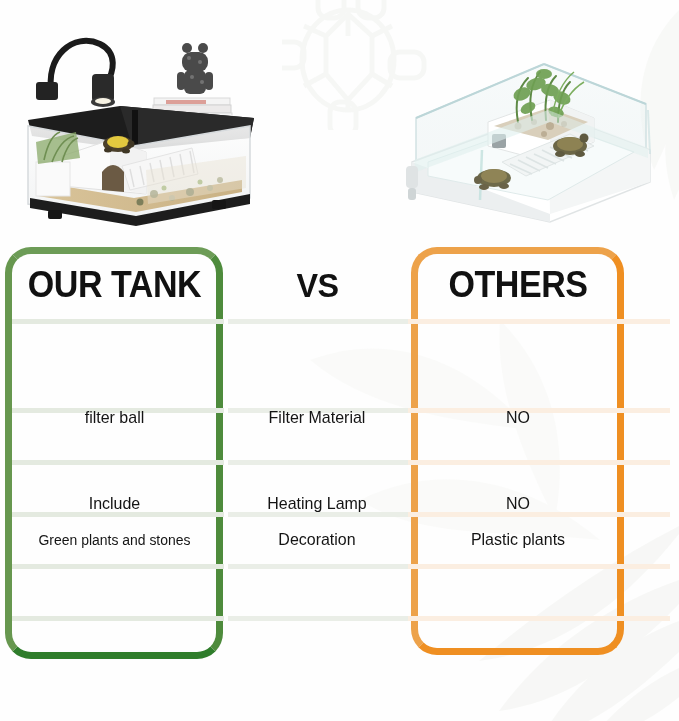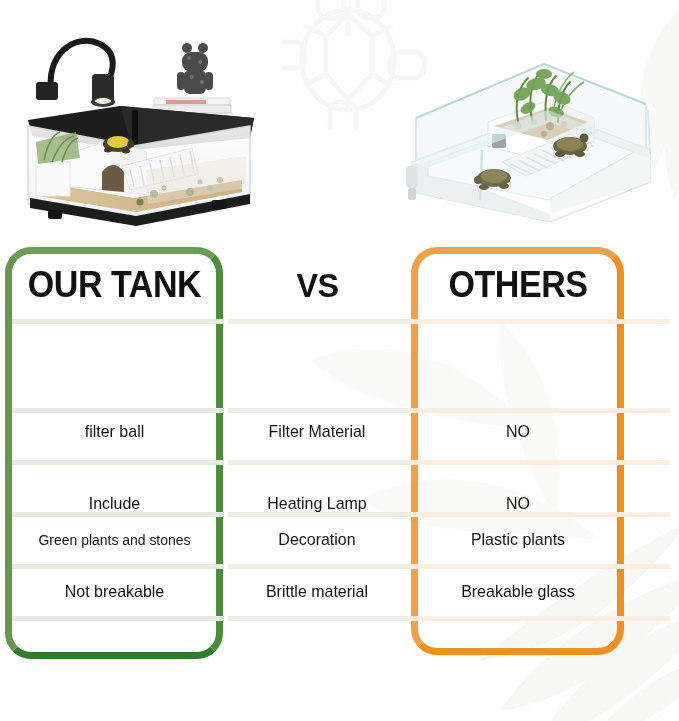--- a/index.html
+++ b/index.html
@@ -342,21 +342,21 @@
         <i class="sm"></i>
         <i class="sr"></i>
     </div>
 
     <div class="sep" style="top:168px">
       <i class="sl"></i>
         <i class="sm"></i>
         <i class="sr"></i>
     </div>
 
-    <div class="row" style="top:166px">
+    <div class="row" style="top:152px">
       <div class="cell c-ours">filter ball</div>
       <div class="cell c-mid">Filter Material</div>
       <div class="cell c-others">NO</div>
     </div>
     <div class="sep" style="top:220px">
       <i class="sl"></i>
         <i class="sm"></i>
         <i class="sr"></i>
     </div>
 
@@ -375,25 +375,20 @@
       <div class="cell c-ours tight">Green plants and stones</div>
       <div class="cell c-mid">Decoration</div>
       <div class="cell c-others">Plastic plants</div>
     </div>
     <div class="sep" style="top:324px">
       <i class="sl"></i>
         <i class="sm"></i>
         <i class="sr"></i>
     </div>
 
-    <div class="row" style="top:326px">
-      <div class="cell c-ours">Not breakable</div>
-      <div class="cell c-mid">Brittle material</div>
-      <div class="cell c-others">Breakable glass</div>
-    </div>
     <div class="sep" style="top:376px">
       <i class="sl"></i>
         <i class="sm"></i>
         <i class="sr"></i>
     </div>
 
   </div>
 </div>
 
 </body></html>

